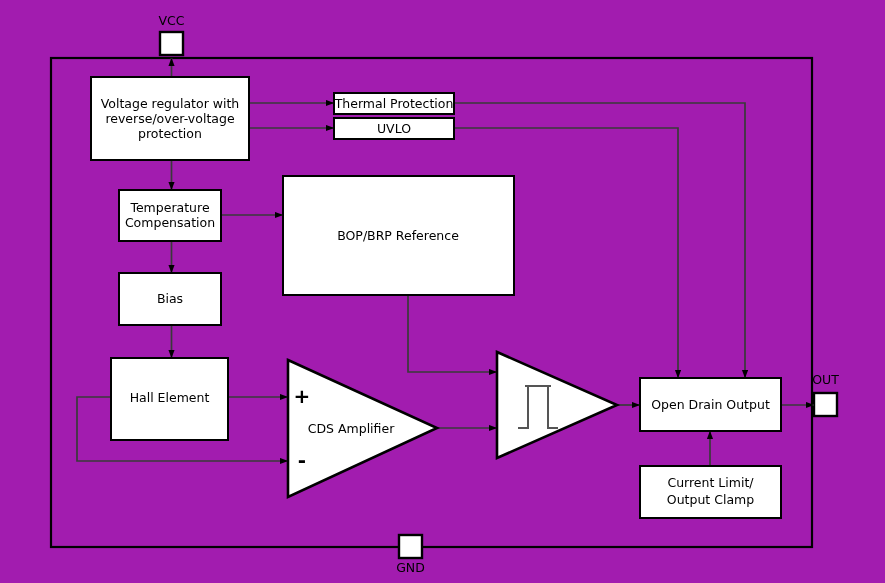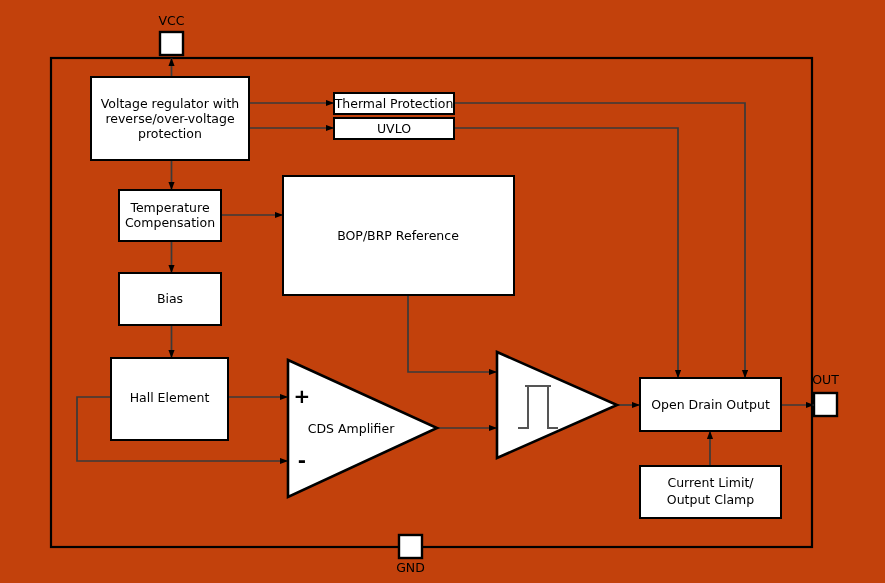--- a/index.html
+++ b/index.html
@@ -11,21 +11,21 @@
   body {
     width: 885px;
     height: 583px;
     font-family: "DejaVu Sans", "Liberation Sans", sans-serif;
     overflow: hidden;
   }
   #diagram-root {
     position: relative;
     width: 885px;
     height: 583px;
-    background: #c2410c;
+    background: #a21caf;
   }
   svg#block-diagram {
     display: block;
     width: 885px;
     height: 583px;
   }
   .blk-rect {
     fill: #ffffff;
     stroke: #000000;
     stroke-width: 2;

